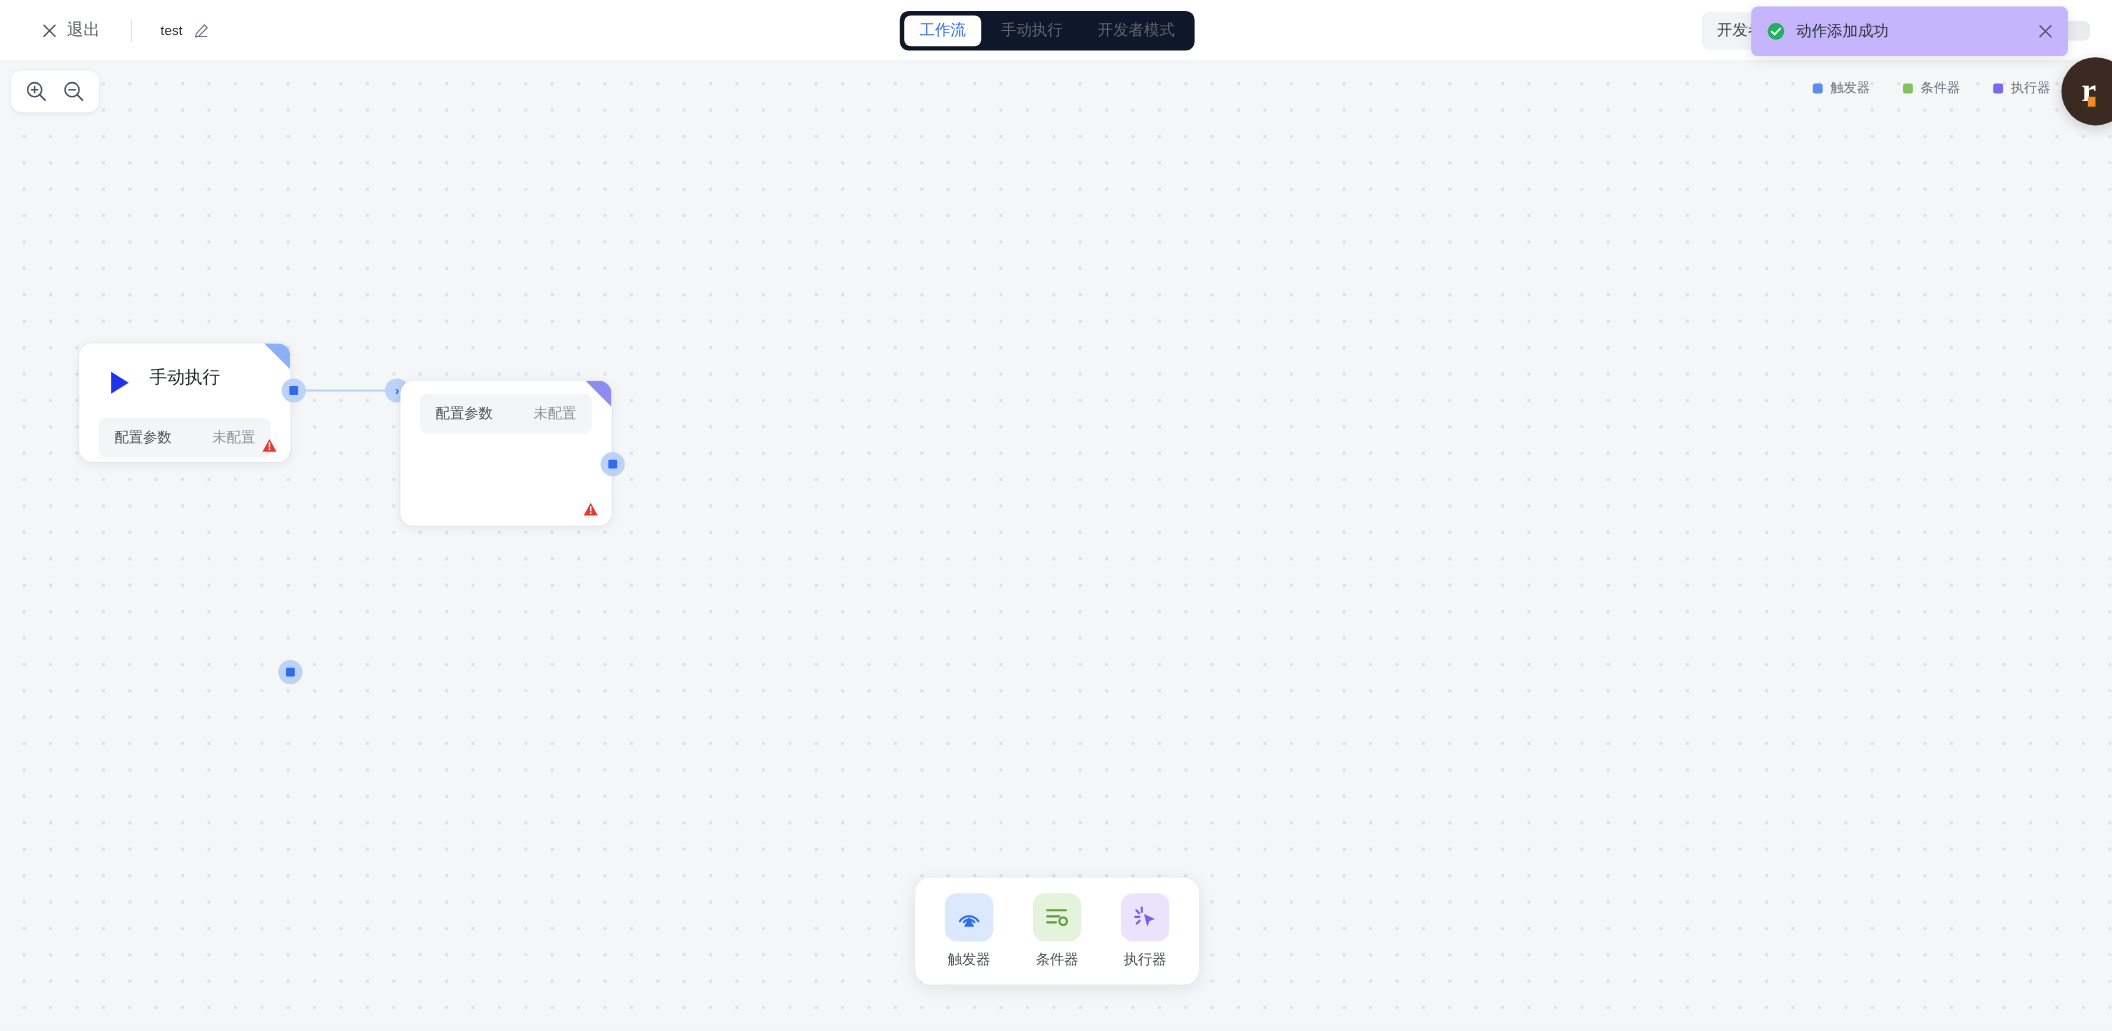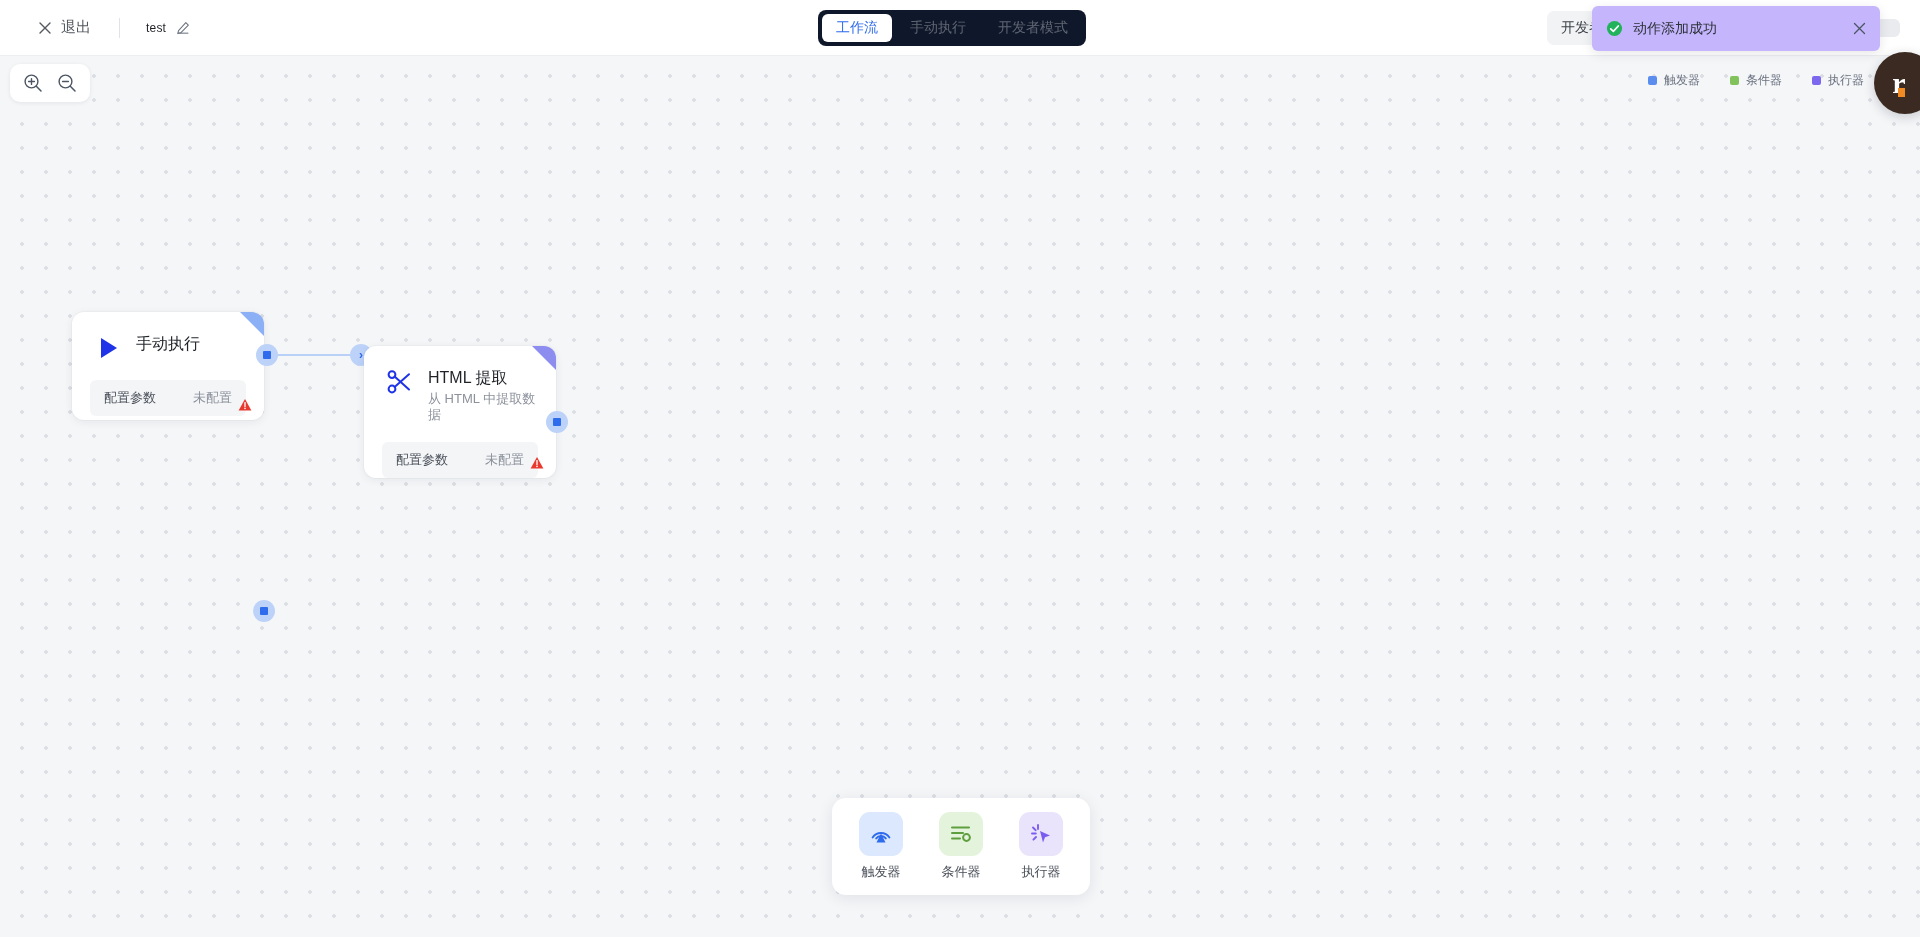--- a/index.html
+++ b/index.html
@@ -265,32 +265,20 @@
 
     <div class="handle" style="left:256px; top:288px;">
       <div class="sq"></div>
     </div>
     <div class="handle" style="left:350px; top:288px;">
       <div class="chev">›</div>
     </div>
 
     <div class="node" style="left:364px; top:290px; width:192px; height:132px;">
       <div class="node-corner purple"></div>
-      <div class="node-head">
-        <svg class="node-icon" viewBox="0 0 28 28">
-          <circle cx="6" cy="21" r="3.4" fill="none" stroke="#1f33e8" stroke-width="2"></circle>
-          <circle cx="6" cy="6.6" r="3.4" fill="none" stroke="#1f33e8" stroke-width="2"></circle>
-          <path d="M8.6 8.6 L23 21.5" stroke="#1f33e8" stroke-width="2" stroke-linecap="round"></path>
-          <path d="M8.6 19 L23 6.2" stroke="#1f33e8" stroke-width="2" stroke-linecap="round"></path>
-        </svg>
-        <div class="node-titles">
-          <div class="node-title">HTML 提取</div>
-          <div class="node-sub">从 HTML 中提取数据</div>
-        </div>
-      </div>
       <div class="node-body">
         <div class="cfg-row">
           <span class="cfg-key">配置参数</span>
           <span class="cfg-val">未配置</span>
         </div>
       </div>
       <svg class="warn-icon" viewBox="0 0 14 14">
         <path d="M7 1 L13.4 12.6 L0.6 12.6 Z" fill="#e8392e"></path>
         <path d="M7 4.6 V8.4" stroke="#ffffff" stroke-width="1.3" stroke-linecap="round"></path>
         <circle cx="7" cy="10.4" r="0.8" fill="#ffffff"></circle>

